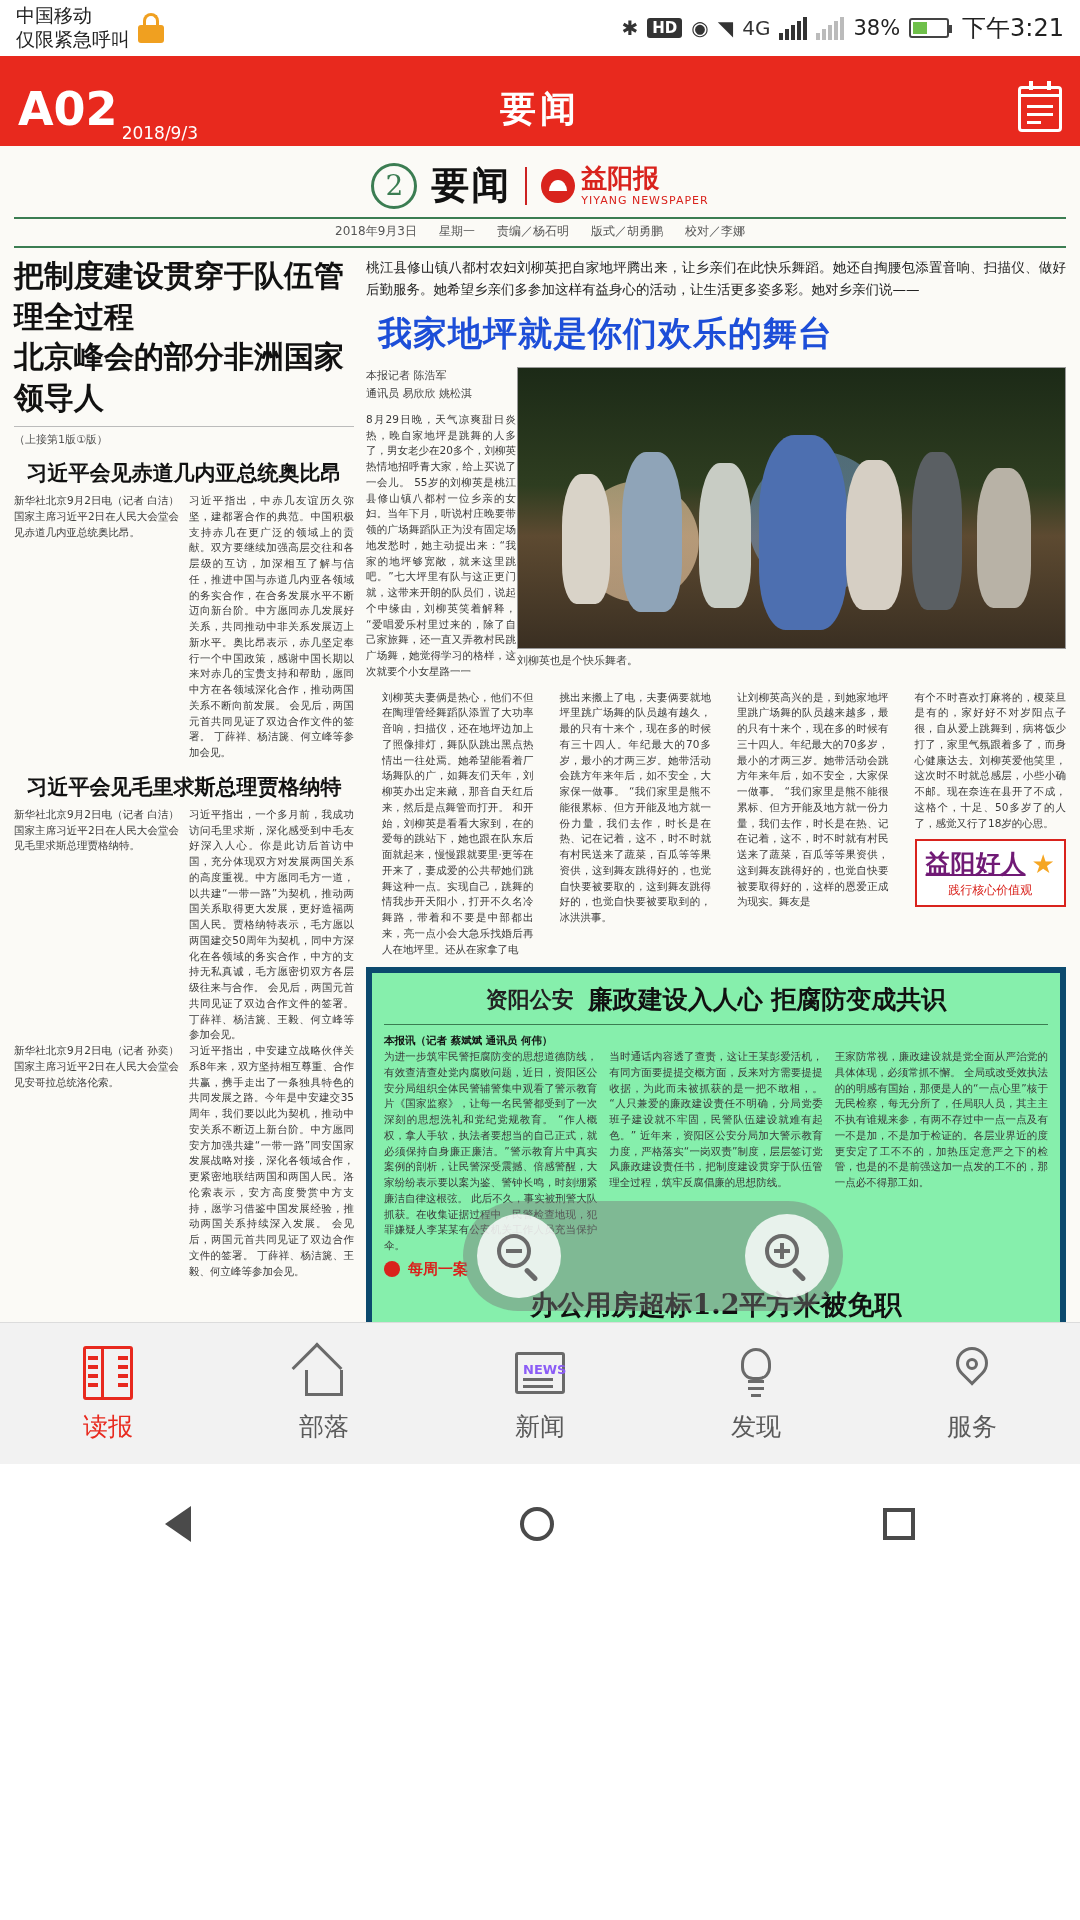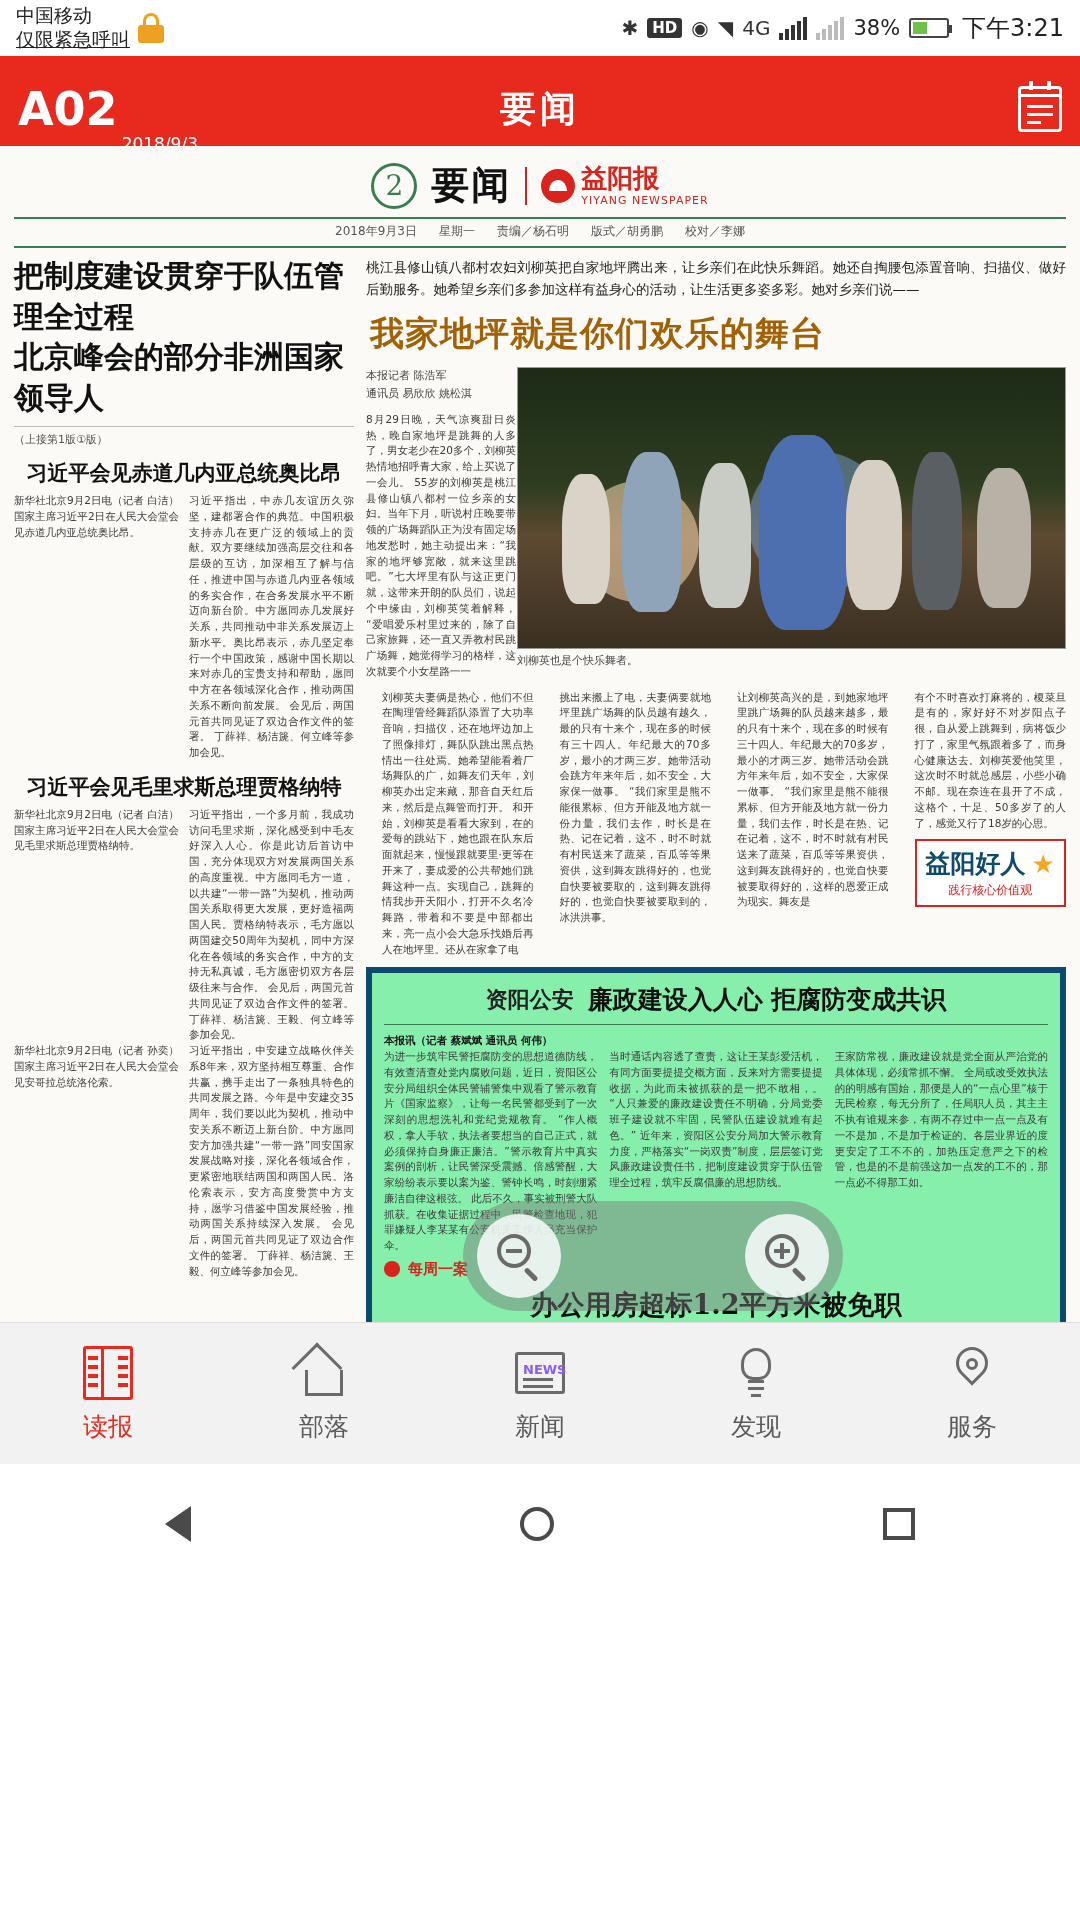--- a/index.html
+++ b/index.html
@@ -11,21 +11,21 @@
   }
   
   .statusbar {
     height: 56px; width: 100%;
     background: #ffffff;
     display: flex; align-items: center;
     padding: 0 16px;
     position: relative;
   }
   .carrier { font-size: 19px; color: #222; line-height: 1.25; }
-  .carrier .l2 { font-size: 19px; text-decoration: underline; }
+  .carrier .l2 { font-size: 19px; }
   .lock-icon { width: 26px; height: 30px; margin-left: 8px; position: relative; }
   .lock-icon .body { position: absolute; bottom: 0; left: 0; width: 26px; height: 18px; background: #f0a020; border-radius: 3px; }
   .lock-icon .shackle { position: absolute; top: 0; left: 5px; width: 16px; height: 14px; border: 3px solid #f0a020; border-bottom: none; border-radius: 9px 9px 0 0; }
   .status-right { margin-left: auto; display: flex; align-items: center; gap: 9px; }
   .si { font-size: 20px; color: #333; display: inline-flex; align-items: center; }
   .badge-hd { background: #333; color: #fff; font-size: 15px; font-weight: bold; padding: 1px 5px; border-radius: 3px; }
   .sig-bars { display: inline-flex; align-items: flex-end; gap: 2px; height: 24px; }
   .sig-bars i { width: 4px; background: #333; display: block; }
   .sig-bars i:nth-child(1) { height: 7px; }
   .sig-bars i:nth-child(2) { height: 11px; }
@@ -37,21 +37,21 @@
   .batt { width: 40px; height: 20px; border: 2px solid #444; border-radius: 3px; position: relative; display: inline-block; }
   .batt::after { content: ""; position: absolute; right: -5px; top: 5px; width: 3px; height: 8px; background: #444; }
   .batt .fill { position: absolute; left: 2px; top: 2px; bottom: 2px; width: 38%; background: #6fc04a; }
   .clock { font-size: 24px; color: #222; margin-left: 4px; }
 
   
   .appbar {
     height: 106px; width: 100%;
     background: #e8291e;
     display: flex; align-items: center;
-    padding: 1px 18px;
+    padding: 12px 18px;
     position: relative;
   }
   .page-no { color: #fff; font-size: 46px; font-weight: bold; letter-spacing: 0; }
   .page-date { color: #ffffff; font-size: 17px; margin-left: 4px; align-self: flex-end; padding-bottom: 7px; }
   .appbar-title {
     position: absolute; left: 0; right: 0; text-align: center;
     color: #fff; font-size: 36px; font-weight: bold; letter-spacing: 4px;
   }
   .cal-icon { margin-left: auto; width: 44px; height: 46px; position: relative; z-index: 2; }
   .cal-icon .frame { position: absolute; inset: 0; border: 3px solid #fff; border-radius: 4px; }
@@ -93,21 +93,21 @@
     font-family: "DejaVu Serif", serif; border-bottom: 1px solid #bbb; padding-bottom: 8px;
   }
   .hl-note { font-size: 11px; color: #555; margin-top: 5px; }
   .sub-hd { font-size: 21px; font-weight: bold; color: #111; text-align: center; margin: 12px 0 6px; font-family: "DejaVu Serif", serif; }
   .body-txt { font-size: 10.5px; color: #3a3a3a; line-height: 1.5; text-align: justify; }
   .body-txt b { color: #111; }
   .two-mini { display: flex; gap: 10px; }
   .two-mini > div { flex: 1; }
 
   .lead-txt { font-size: 13.5px; color: #222; line-height: 1.65; text-align: justify; }
-  .feature-hd { font-size: 34px; font-weight: bold; color: #a16207; font-family: Liberation Sans, sans-serif; margin: 10px 4px 10px; letter-spacing: 1px; }
+  .feature-hd { font-size: 34px; font-weight: bold; color: #1d4ed8; font-family: Liberation Sans, sans-serif; margin: 10px 12px 10px; letter-spacing: 1px; }
   .byline { font-size: 11px; color: #444; line-height: 1.7; }
   .photo {
     width: 100%; height: 282px; border: 1px solid #999;
     background:
       radial-gradient(circle at 22% 62%, rgba(255,220,180,.55) 0 60px, transparent 61px),
       radial-gradient(circle at 55% 55%, rgba(120,160,210,.5) 0 70px, transparent 71px),
       linear-gradient(#1c2a17 0%, #2e3d20 42%, #5d4a31 60%, #3a2f22 100%);
       position: relative; overflow: hidden;
   }
   .photo .dancer { position: absolute; border-radius: 40% 40% 30% 30%; }
@@ -127,21 +127,21 @@
   .tag-dot { width: 16px; height: 16px; border-radius: 50%; background: #d9231d; }
   .tag-txt { font-size: 15px; font-weight: bold; color: #d9231d; }
   .case-hd { font-size: 27px; font-weight: bold; color: #111; text-align: center; font-family: "DejaVu Serif", serif; }
   .case-sub { font-size: 15px; color: #222; text-align: center; margin-top: 6px; font-family: "DejaVu Serif", serif; }
 
   .redstar-box {
     border: 2px solid #d9231d; background: #fff; padding: 6px 8px; margin-top: 8px;
     display: flex; flex-direction: column; align-items: center;
   }
   .redstar-top { display: flex; align-items: center; gap: 6px; }
-  .redstar-top .cn { font-size: 25px; font-weight: bold; color: #0c4a6e; font-family: "DejaVu Serif", serif; }
+  .redstar-top .cn { font-size: 25px; font-weight: bold; color: #701a75; font-family: "DejaVu Serif", serif; text-decoration: underline; }
   .redstar-top .star { color: #f5a623; font-size: 26px; }
   .redstar-sub { font-size: 12px; color: #d9231d; margin-top: 2px; }
 
   
   .zoom-bar {
     position: absolute; left: 463px; top: 1055px;
     width: 380px; height: 110px;
     background: rgba(120,120,120,0.45);
     border-radius: 55px;
     display: flex; align-items: center; justify-content: space-between;

